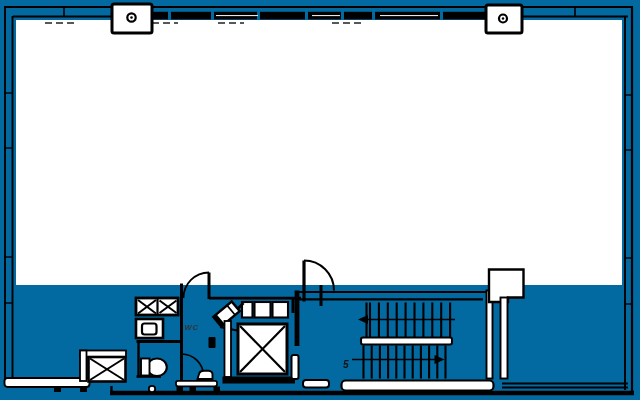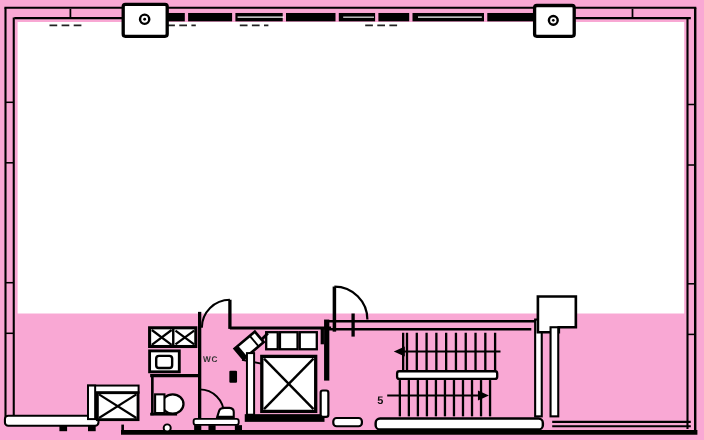--- a/index.html
+++ b/index.html
@@ -1,16 +1,16 @@
 <!DOCTYPE html>
 <html><head>
 <meta charset="utf-8">
 <style>
   html,body{margin:0;padding:0;background:#fff;}
-  #plan{width:640px;height:400px;position:relative;overflow:hidden;background:#f9a8d4;}
+  #plan{width:640px;height:400px;position:relative;overflow:hidden;background:#0369a1;font-style:italic;}
   svg{display:block;filter:blur(0.55px);}
   text{font-family:"Liberation Sans",sans-serif;}
 </style>
 </head>
 <body>
 
 <div id="plan">
 <svg width="640" height="400" viewBox="0 0 640 400" fill="none" stroke="#000" stroke-linecap="butt">
 
 <g>

